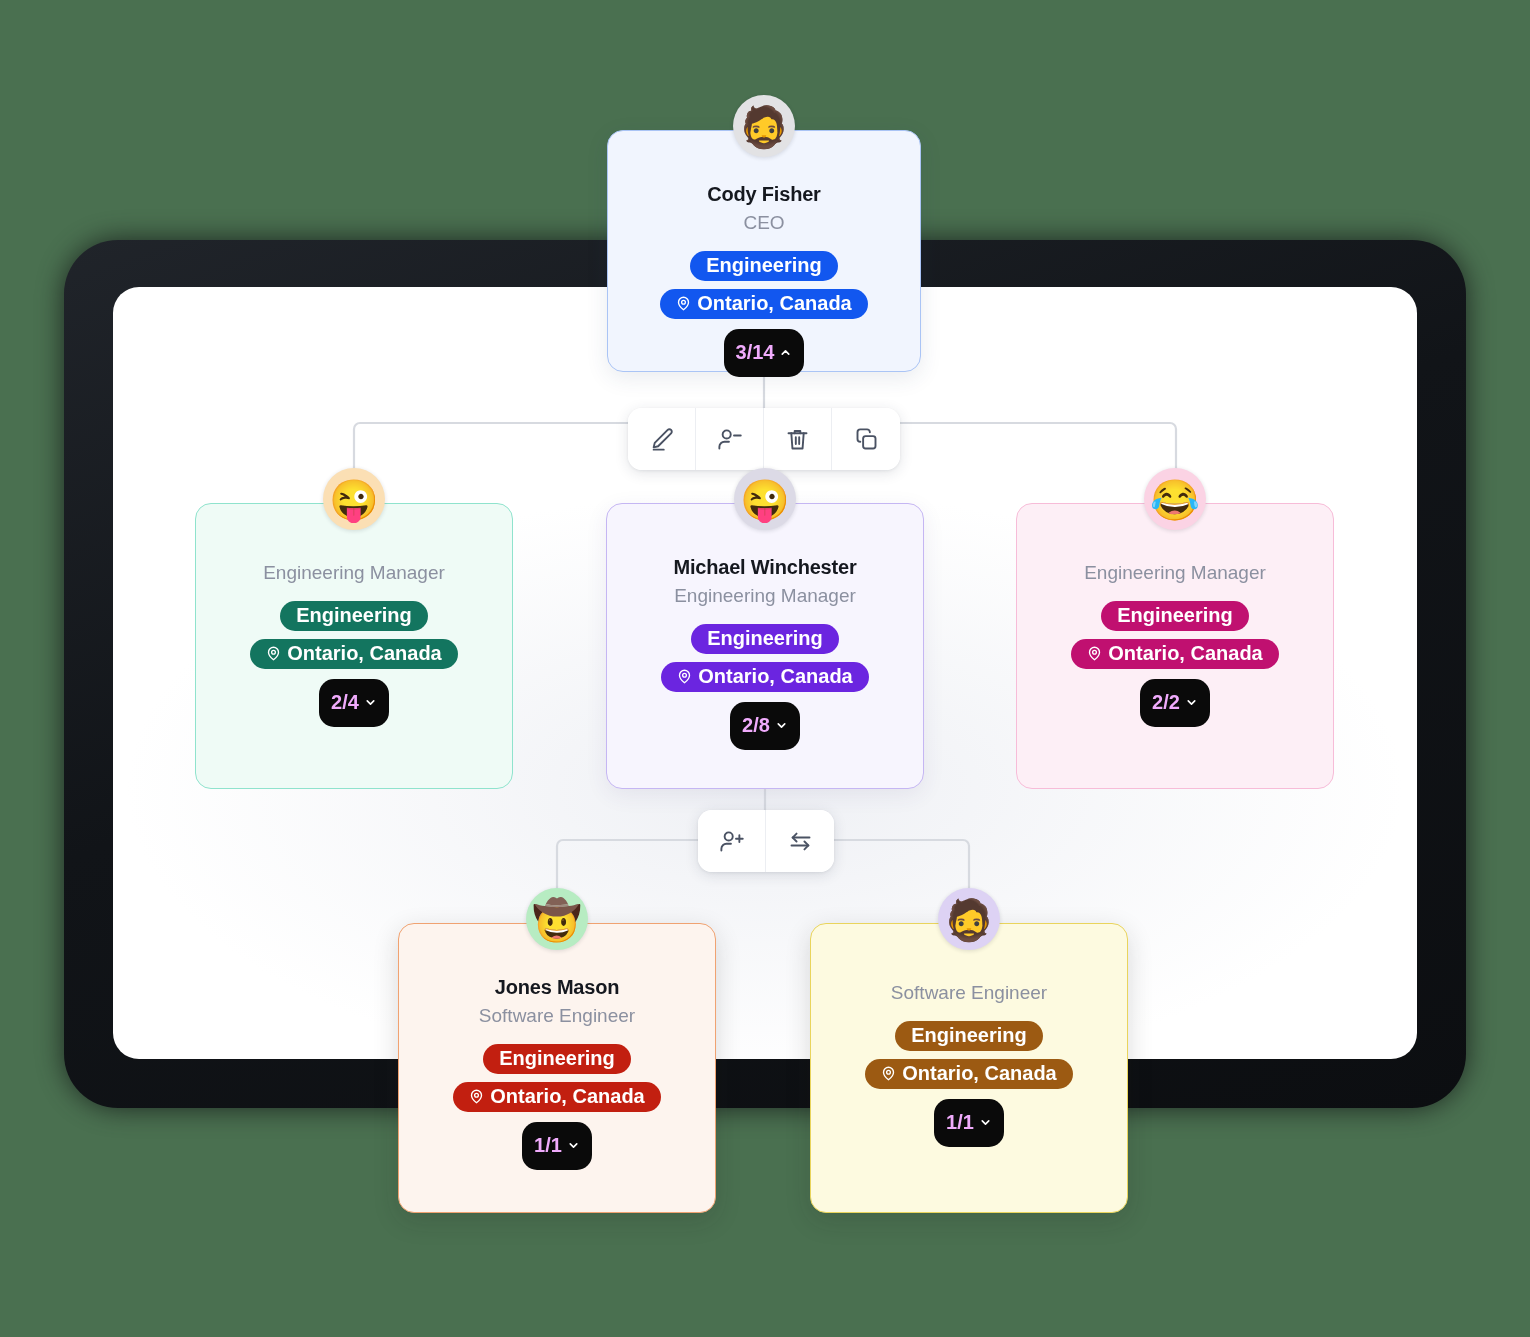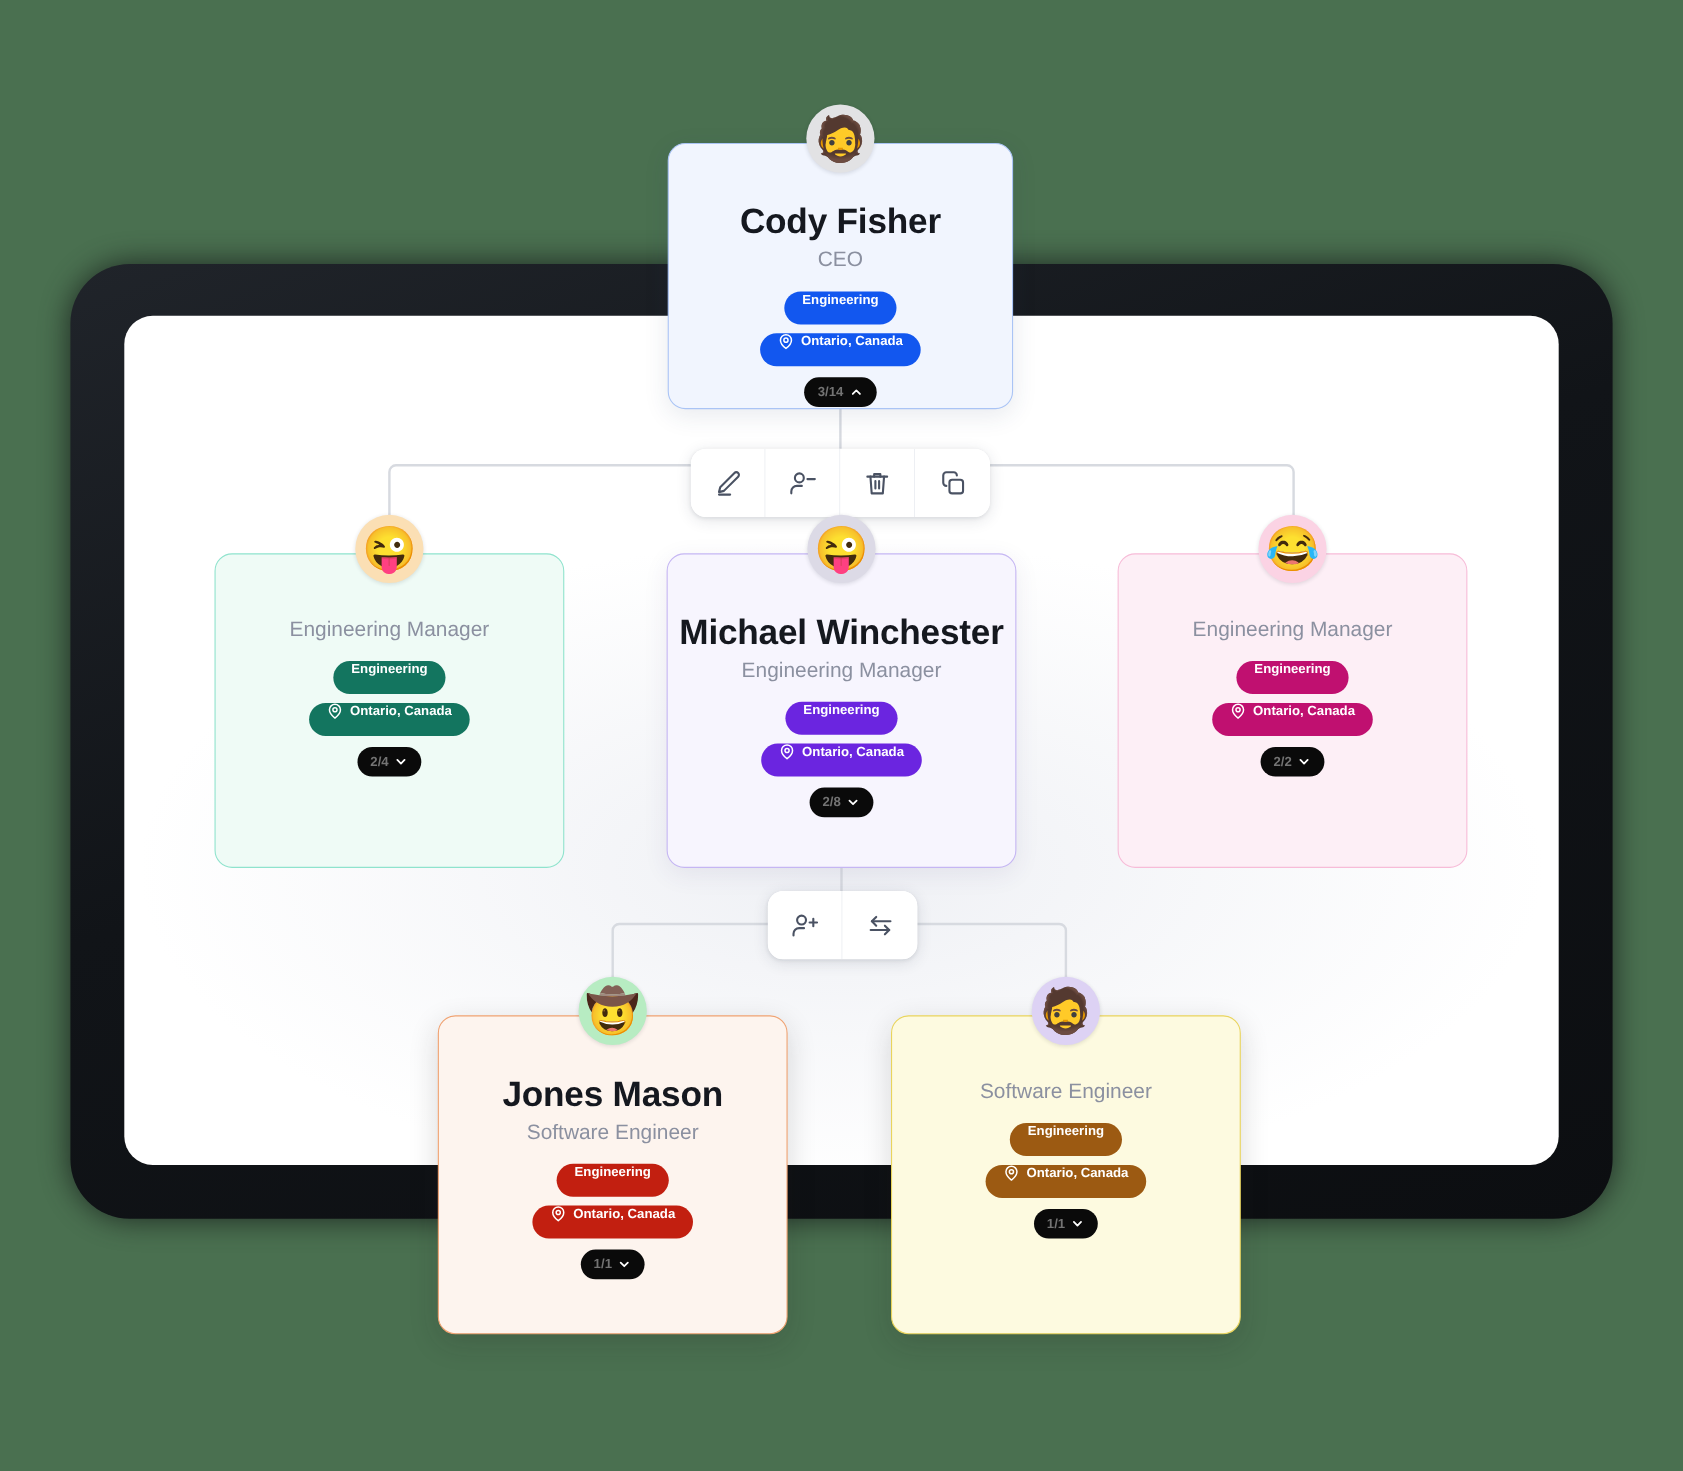--- a/index.html
+++ b/index.html
@@ -89,21 +89,21 @@
     align-items: center;
     justify-content: center;
     font-size: 40px;
     line-height: 1;
     overflow: hidden;
     box-shadow: 0 1px 4px rgba(20,25,40,.14);
   }
   .avatar span { display:block; transform: translateY(1px); }
 
   .node-name {
-    font-size: 32px;
+    font-size: 20px;
     font-weight: 700;
     color: #15181f;
     letter-spacing: -.2px;
     line-height: 1.15;
   }
   .node-title {
     font-size: 19px;
     font-weight: 400;
     color: #8b90a0;
     margin-top: 6px;
@@ -112,45 +112,45 @@
 
   .pill-stack {
     margin-top: 16px;
     display: flex;
     flex-direction: column;
     align-items: center;
     gap: 8px;
   }
   .pill {
     display: inline-flex;
-    align-items: flex-start;
+    align-items: center;
     gap: 6px;
     height: 30px;
     padding: 0 16px;
     border-radius: 15px;
     color: #fff;
-    font-size: 12px;
+    font-size: 20px;
     font-weight: 600;
     white-space: nowrap;
   }
   .pill .pin { display:flex; align-items:center; }
 
   .count-pill {
     margin-top: 10px;
     display: inline-flex;
     align-items: center;
     justify-content: center;
     gap: 5px;
-    height: 27px;
+    height: 48px;
     min-width: 58px;
     padding: 0 12px;
     border-radius: 15px;
     background: #0a0a0a;
-    color: #737373;
-    font-size: 12px;
+    color: #f0abfc;
+    font-size: 20px;
     font-weight: 600;
   }
   .count-pill .chev { display:flex; align-items:center; }
 
   
   .toolbar {
     position: absolute;
     display: flex;
     background: #ffffff;
     border-radius: 14px;

